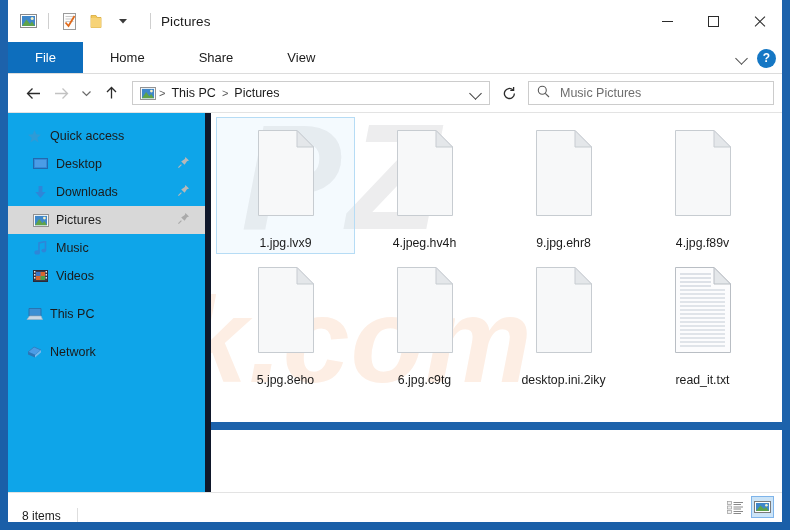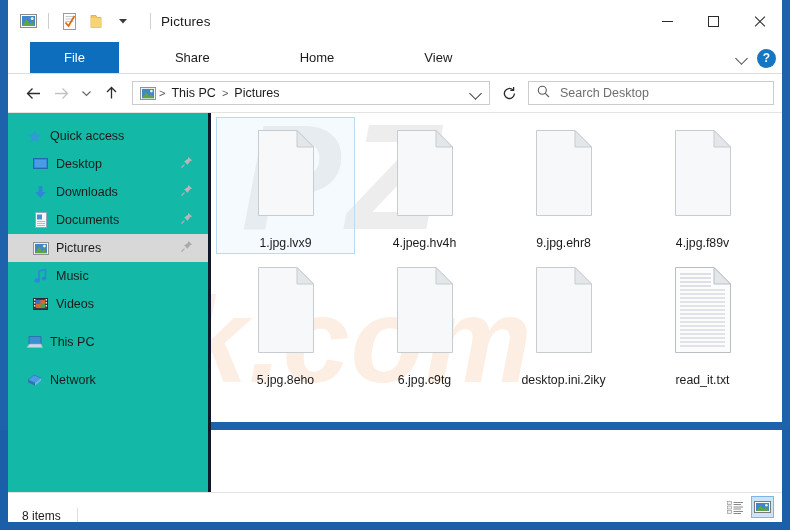--- a/index.html
+++ b/index.html
@@ -64,21 +64,21 @@
   .ribbon {
     height: 32px; flex: 0 0 32px;
     display: flex; align-items: stretch;
     border-bottom: 1px solid #dcdcdc;
     background: #ffffff;
     position: relative;
   }
   .tab {
     display: flex; align-items: center; justify-content: center;
     font-size: 13px; color: #1b1b1b;
-    padding: 0 34px; cursor: default; margin-left: 22px;
+    padding: 0 27px; cursor: default;
   }
   .tab.file {
     background: #0d6ebd; color: #ffffff;
     min-width: 70px;
   }
   .ribbon-right {
     position: absolute; right: 6px; top: 0;
     height: 32px; display: flex; align-items: center; gap: 8px;
   }
   .chev-down {
@@ -153,22 +153,22 @@
 
   
   .body {
     flex: 1 1 auto; display: flex;
     border-top: 1px solid #e3e3e3;
     overflow: hidden;
     position: relative;
   }
   .sidebar {
     width: 203px; flex: 0 0 203px;
-    background: #14b8a6;
-    border-right: 3px solid #0f172a;
+    background: #0ea5e9;
+    border-right: 6px solid #0f172a;
     padding-top: 9px;
     position: relative;
     z-index: 2;
   }
   .nav-item {
     height: 28px; display: flex; align-items: center;
     padding-left: 24px; gap: 7px;
     font-size: 12.5px; color: #1b1b1b;
     position: relative;
   }
@@ -314,22 +314,22 @@
             <span class="wc-max"></span>
           </div>
       <div class="wc close">
             <span class="wc-close"></span>
           </div>
     </div>
   </div>
 
   <div class="ribbon">
     <div class="tab file">File</div>
+    <div class="tab">Home</div>
     <div class="tab">Share</div>
-    <div class="tab">Home</div>
     <div class="tab">View</div>
     <div class="ribbon-right">
       <span class="chev-down"></span>
       <span class="help-btn">?</span>
     </div>
   </div>
 
   <div class="addressbar">
     <div class="navbtn">
       <svg width="15" height="13" viewBox="0 0 15 13">
@@ -375,21 +375,21 @@
       </svg>
     </div>
 
     <div class="searchbox">
       <span>
         <svg width="13" height="13" viewBox="0 0 13 13">
           <circle cx="5.3" cy="5.3" r="4" fill="none" stroke="#5a5a5a" stroke-width="1.1"></circle>
           <line x1="8.3" y1="8.3" x2="12" y2="12" stroke="#5a5a5a" stroke-width="1.1"></line>
         </svg>
       </span>
-      <span class="search-ph">Search Desktop</span>
+      <span class="search-ph">Music Pictures</span>
     </div>
   </div>
 
   <div class="body">
 
     <div class="sidebar">
 
       <div class="nav-item root">
         <span class="nav-ico">
           <svg width="15" height="15" viewBox="0 0 15 15">
@@ -423,38 +423,20 @@
         </span>
         <span>Downloads</span>
         <span class="pin">
           <svg width="13" height="13" viewBox="0 0 13 13">
             <path d="M8.4 1 L12 4.6 L10 5.2 L7.6 8.8 L4.2 5.4 L7.8 3 Z" fill="#b8b8b8"></path>
             <line x1="4.4" y1="8.6" x2="1.4" y2="11.6" stroke="#b8b8b8" stroke-width="1.2"></line>
           </svg>
         </span>
       </div>
 
-      <div class="nav-item">
-        <span class="nav-ico">
-          <svg width="14" height="16" viewBox="0 0 14 16">
-            <rect x="1.5" y="0.5" width="11" height="15" fill="#f4f8fc" stroke="#8fa8bd"></rect>
-            <rect x="3" y="2.5" width="5" height="5" fill="#4a8fd1"></rect>
-            <line x1="3" y1="9.5" x2="11" y2="9.5" stroke="#a8c0d4"></line>
-            <line x1="3" y1="11.5" x2="11" y2="11.5" stroke="#a8c0d4"></line>
-            <line x1="3" y1="13.5" x2="11" y2="13.5" stroke="#a8c0d4"></line>
-          </svg>
-        </span>
-        <span>Documents</span>
-        <span class="pin">
-          <svg width="13" height="13" viewBox="0 0 13 13">
-            <path d="M8.4 1 L12 4.6 L10 5.2 L7.6 8.8 L4.2 5.4 L7.8 3 Z" fill="#b8b8b8"></path>
-            <line x1="4.4" y1="8.6" x2="1.4" y2="11.6" stroke="#b8b8b8" stroke-width="1.2"></line>
-          </svg>
-        </span>
-      </div>
 
       <div class="nav-item selected">
         <span class="nav-ico">
           <svg width="16" height="13" viewBox="0 0 17 14">
             <rect x="0.5" y="0.5" width="16" height="13" fill="#fff" stroke="#8a8a8a"></rect>
             <rect x="2" y="2" width="13" height="10" fill="#3f87c9"></rect>
             <path d="M2 12 L6.5 5.5 L10 10 L12 7.5 L15 12 Z" fill="#5fa34a"></path>
             <circle cx="12.2" cy="4.4" r="1.5" fill="#f5f0c8"></circle>
           </svg>
         </span>

